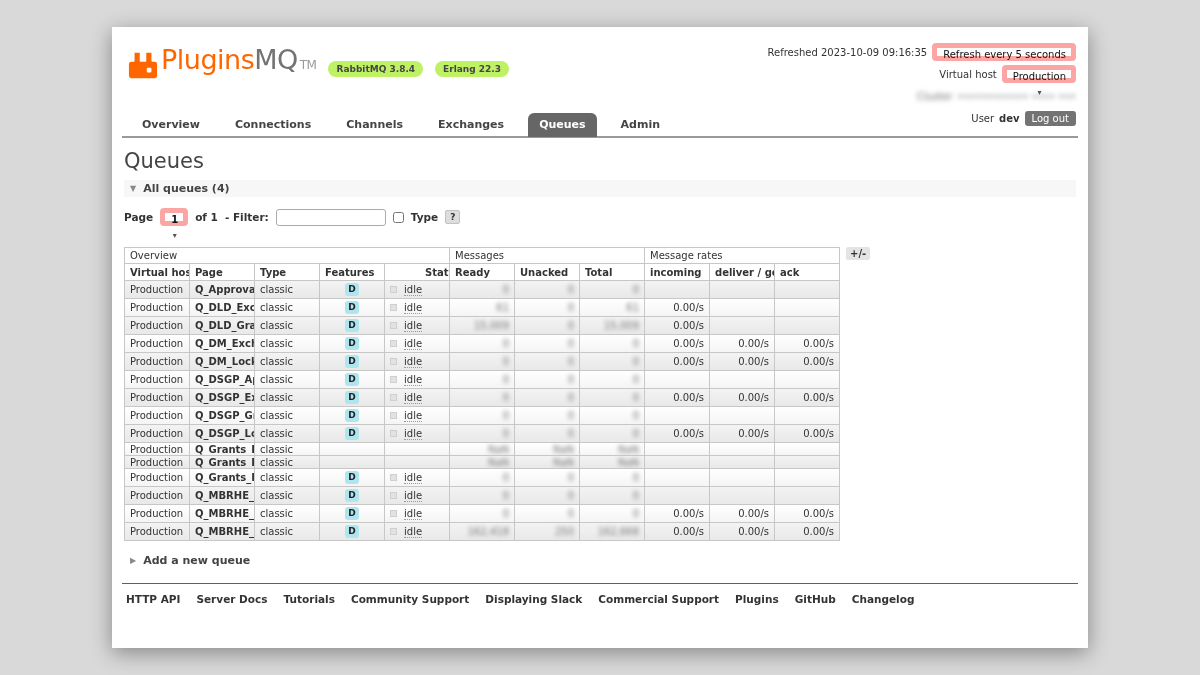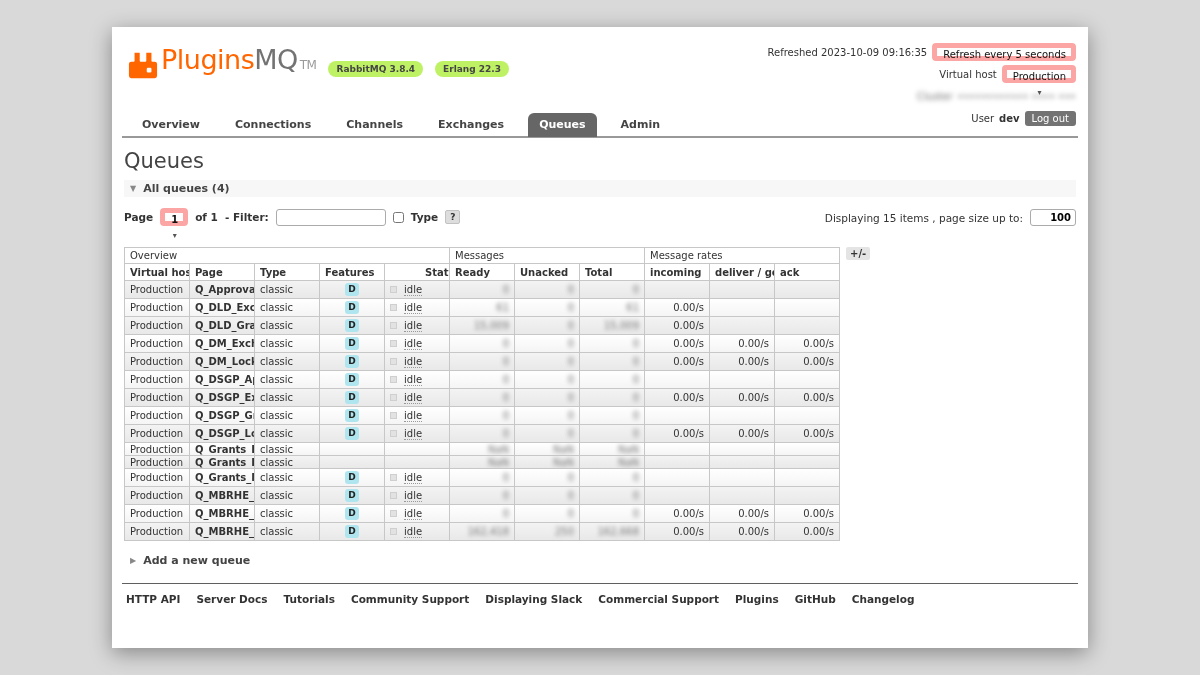--- a/index.html
+++ b/index.html
@@ -133,24 +133,20 @@
               <span>1</span>
               <span class="chev">▾</span>
             </span>
           <span>of 1</span>
           <span>- Filter:</span>
           <input class="txtinput filter-input" type="text" value="" style="">
           <input class="chk" type="checkbox" style="">
           <span>Type</span>
           <span class="help-badge">?</span>
         </div>
-        <div class="controls-right">
-          <span>Displaying 15 items , page size up to:</span>
-          <input class="txtinput pagesize-input" type="text" value="100" style="">
-        </div>
       </div>
 
       <div class="table-wrap">
         <table>
           <thead>
               <tr class="grp">
                 <th colspan="5">Overview</th>
                 <th colspan="3">Messages</th>
                 <th colspan="3">Message rates</th>
               </tr>

